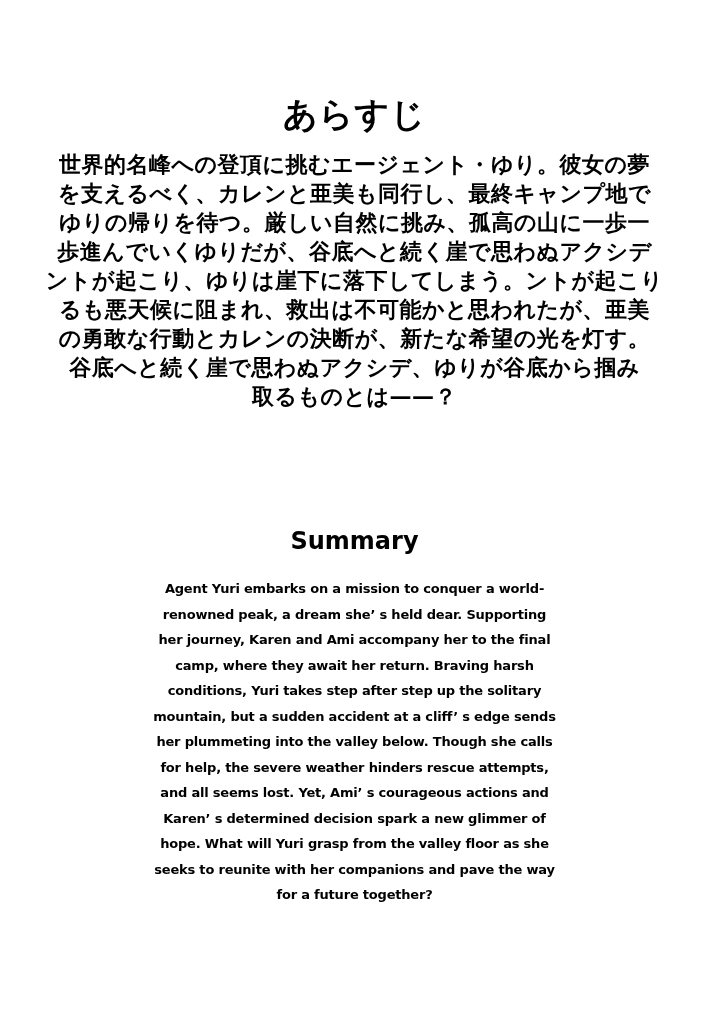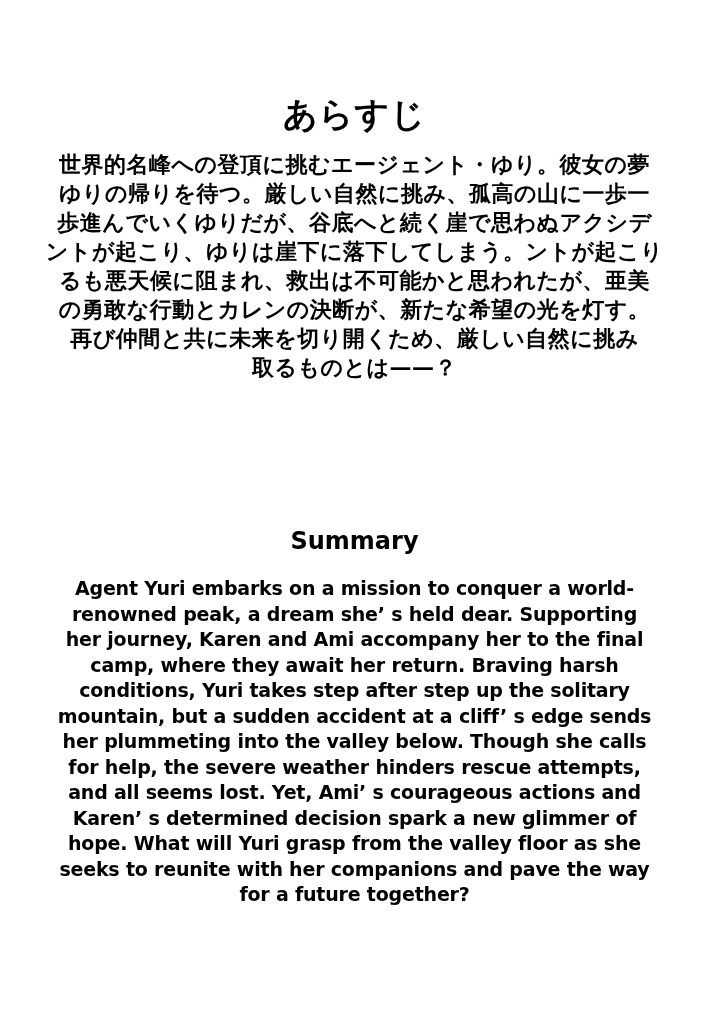--- a/index.html
+++ b/index.html
@@ -45,40 +45,41 @@
     font-weight: bold;
     font-size: 22px;
     line-height: 29px;
     height: 29px;
     white-space: nowrap;
     letter-spacing: 0.5px;
   }
   .en-line {
     display: block;
     font-weight: bold;
-    font-size: 19px;
+    font-size: 13px;
     line-height: 25.5px;
     height: 25.5px;
     white-space: nowrap;
     letter-spacing: -0.2px;
   }
 </style>
 </head>
 <body>
 
 <div class="section jp-section">
   <h1 class="heading jp-heading">あらすじ</h1>
   <div class="lines">
     <span class="jp-line">世界的名峰への登頂に挑むエージェント・ゆり。彼女の夢</span>
+    <span class="jp-line">を支えるべく、カレンと亜美も同行し、最終キャンプ地で</span>
     <span class="jp-line">ゆりの帰りを待つ。厳しい自然に挑み、孤高の山に一歩一</span>
     <span class="jp-line">歩進んでいくゆりだが、谷底へと続く崖で思わぬアクシデ</span>
     <span class="jp-line">ントが起こり、ゆりは崖下に落下してしまう。ントが起こり</span>
     <span class="jp-line">るも悪天候に阻まれ、救出は不可能かと思われたが、亜美</span>
     <span class="jp-line">の勇敢な行動とカレンの決断が、新たな希望の光を灯す。</span>
-    <span class="jp-line">再び仲間と共に未来を切り開くため、厳しい自然に挑み</span>
+    <span class="jp-line">谷底へと続く崖で思わぬアクシデ、ゆりが谷底から掴み</span>
     <span class="jp-line">取るものとは——？</span>
   </div>
 </div>
 
 <div class="section en-section">
   <h1 class="heading en-heading">Summary</h1>
   <div class="lines">
     <span class="en-line">Agent Yuri embarks on a mission to conquer a world-</span>
     <span class="en-line">renowned peak, a dream she’ s held dear. Supporting</span>
     <span class="en-line">her journey, Karen and Ami accompany her to the final</span>

